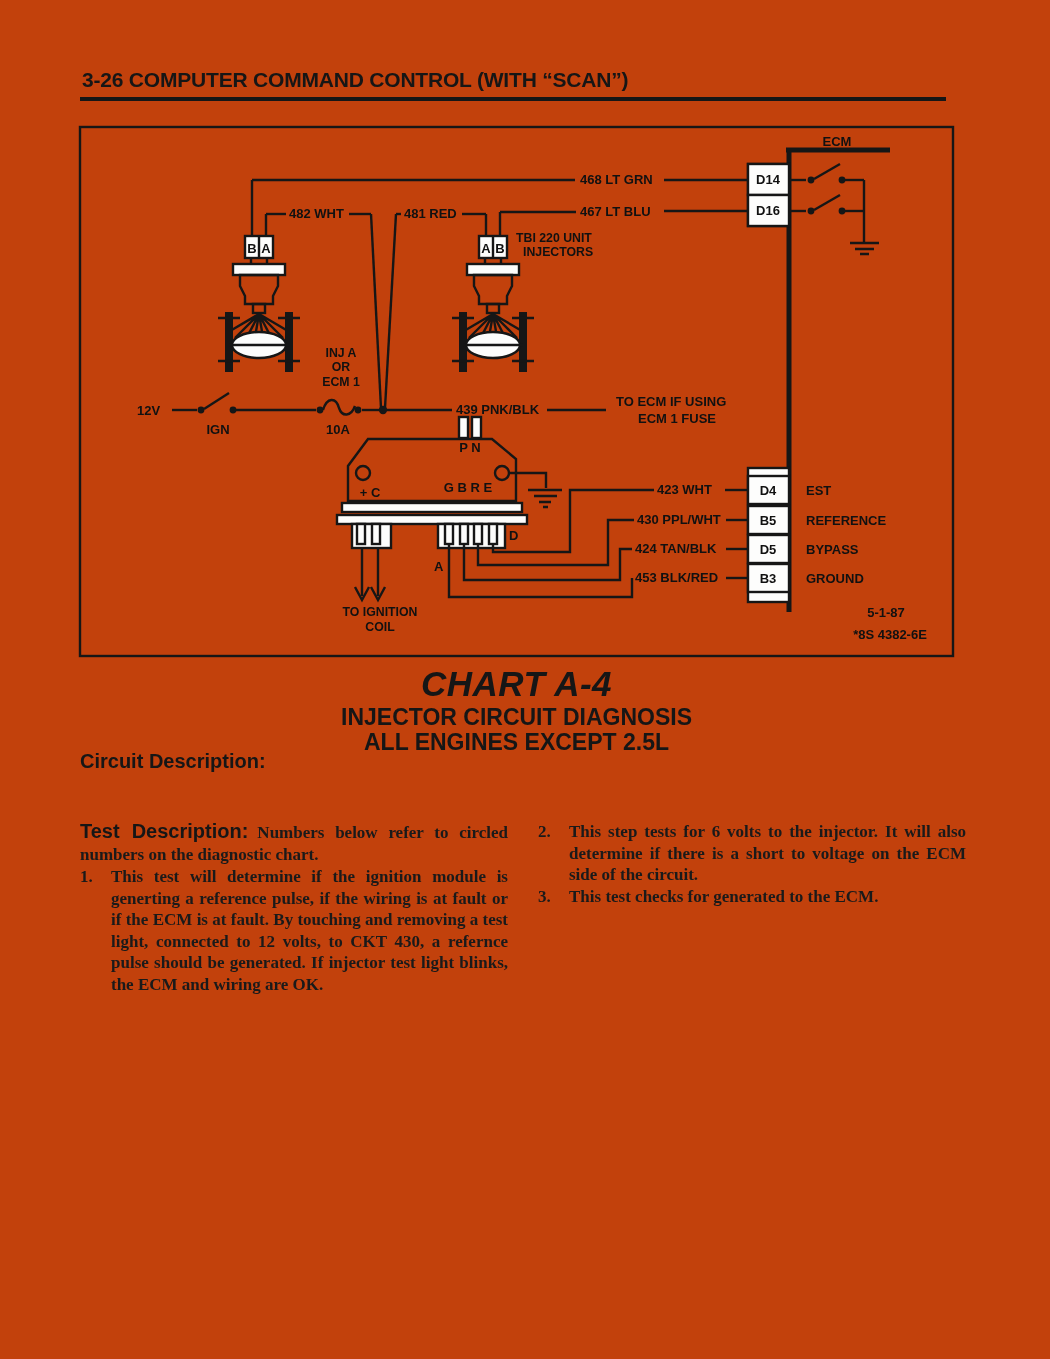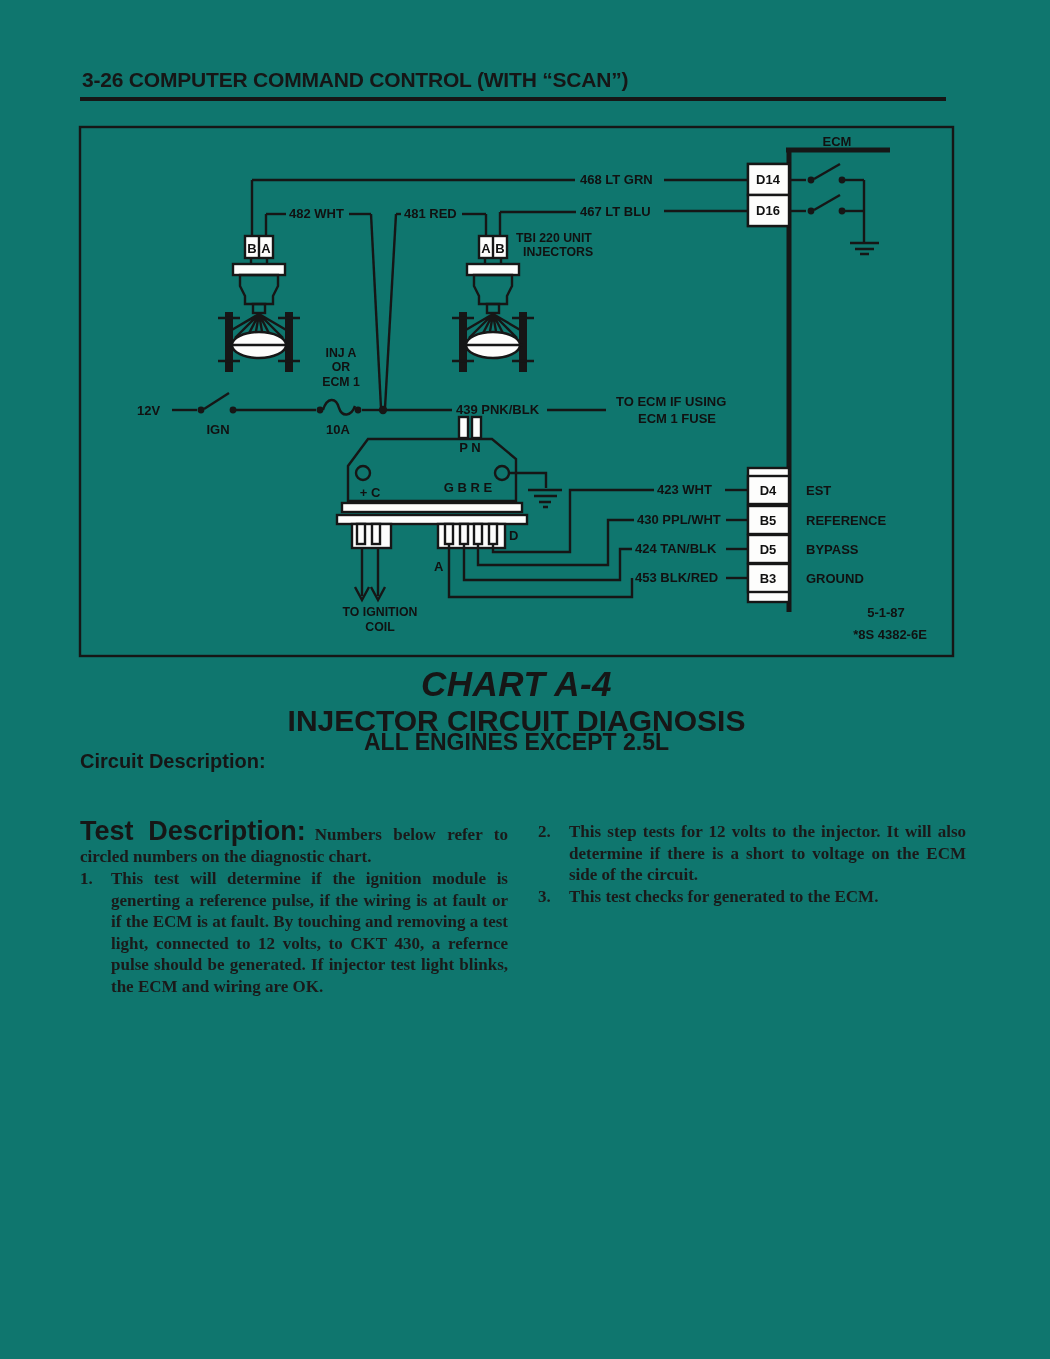--- a/index.html
+++ b/index.html
@@ -1,41 +1,41 @@
 <!DOCTYPE html>
 <html><head>
 <meta charset="utf-8">
 <style>
   html,body{margin:0;padding:0;background:#e8e8e8;}
-  .page{position:relative;width:1050px;height:1359px;background:#0f766e;overflow:hidden;
+  .page{position:relative;width:1050px;height:1359px;background:#c2410c;overflow:hidden;
         font-family:"Liberation Sans",sans-serif;color:#161616;}
   .hdr{position:absolute;left:82px;top:68px;font-size:21px;font-weight:bold;letter-spacing:-0.2px;}
   .hdr-rule{position:absolute;left:80px;top:97px;width:866px;height:4px;background:#161616;}
   svg.diagram{position:absolute;left:78px;top:125px;}
   svg.diagram .ln{stroke:#161616;stroke-width:2.4;fill:none;}
   svg.diagram .thick{stroke:#161616;stroke-width:5;fill:none;}
   svg.diagram .box{stroke:#161616;stroke-width:2.4;fill:#fdfdfc;}
   svg.diagram .fillb{fill:#161616;stroke:none;}
   svg.diagram .dot{fill:#161616;stroke:none;}
   svg.diagram text{fill:#111;stroke:none;font-family:"Liberation Sans",sans-serif;
                    font-weight:bold;font-size:13px;}
   svg.diagram text.sm{font-size:12.3px;}
   svg.diagram text.mid{text-anchor:middle;}
   .titles{position:absolute;left:78px;width:877px;text-align:center;}
   .t-main{top:664px;font-size:35px;font-weight:bold;letter-spacing:0.5px;font-style:italic;}
-  .t-sub1{top:704px;font-size:30px;font-weight:bold;}
+  .t-sub1{top:704px;font-size:23px;font-weight:bold;}
   .t-sub2{top:729px;font-size:23px;font-weight:bold;}
   .sec-h{position:absolute;left:80px;font-size:20px;font-weight:bold;text-align:center;}
   .serif{font-family:"Liberation Serif",serif;font-weight:bold;font-size:17px;
          line-height:21.5px;color:#1a1a1a;}
   .circ-body{position:absolute;left:80px;top:776px;width:888px;text-align:justify;text-indent:30px;}
   .cols{position:absolute;left:80px;top:821px;width:892px;display:flex;gap:30px;}
   .col{width:428px;}
   .intro{margin:0 0 1px 0;text-align:justify;}
-  .intro .h{font-family:"Liberation Sans",sans-serif;font-size:27px;font-weight:bold;
+  .intro .h{font-family:"Liberation Sans",sans-serif;font-size:20px;font-weight:bold;
             color:#161616;margin-right:9px;}
   .li{display:flex;margin:0;}
   .li .num{width:31px;flex:0 0 31px;}
   .li .txt{flex:1;text-align:justify;}
   .wm{position:absolute;left:166px;top:1258px;font-size:32px;font-weight:normal;
       color:#c7c3ec;letter-spacing:0.5px;}
 </style>
 </head>
 <body>
 
@@ -248,21 +248,21 @@
     <div class="col serif">
       <p class="intro"><span class="h">Test Description:</span><span>Numbers below refer to circled numbers on the diagnostic chart.</span></p>
       <div class="li">
         <div class="num">1.</div>
         <div class="txt">This test will determine if the ignition module is generting a reference pulse, if the wiring is at fault or if the ECM is at fault.  By touching and removing a test light, connected to 12 volts,  to CKT 430, a refernce pulse should be generated.  If injector test light blinks, the ECM and wiring are OK.</div>
       </div>
     </div>
     <div class="col serif">
       <div class="li">
         <div class="num">2.</div>
-        <div class="txt">This step tests for 12 volts to the injector.  It will also determine if there is a short to voltage on the ECM side of the circuit.</div>
+        <div class="txt">This step tests for 6 volts to the injector.  It will also determine if there is a short to voltage on the ECM side of the circuit.</div>
       </div>
       <div class="li">
         <div class="num">3.</div>
         <div class="txt">This test checks for generated to the ECM.</div>
       </div>
     </div>
   </div>
 
 </div>
 

